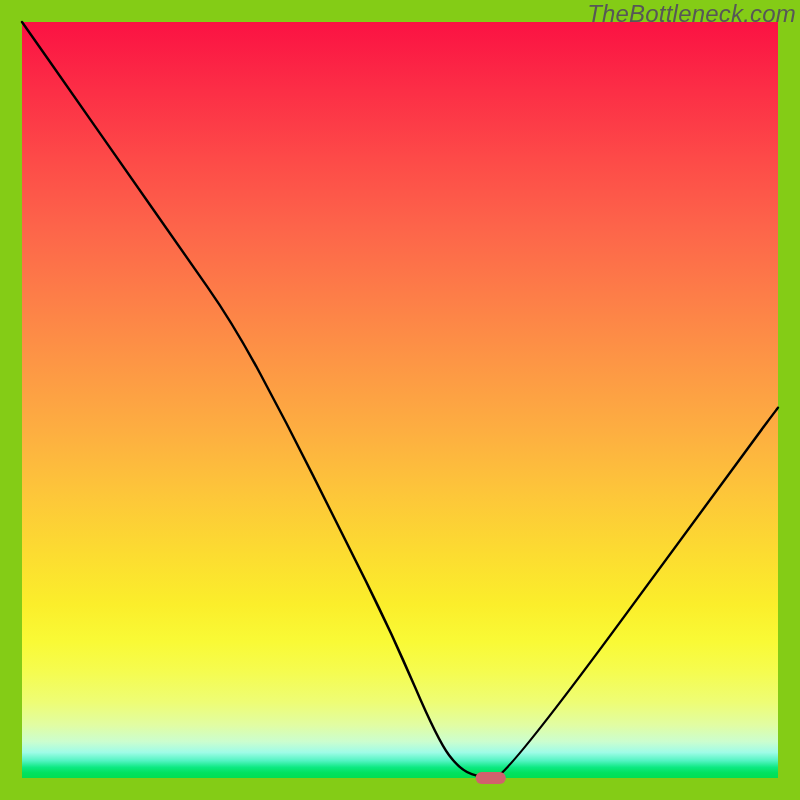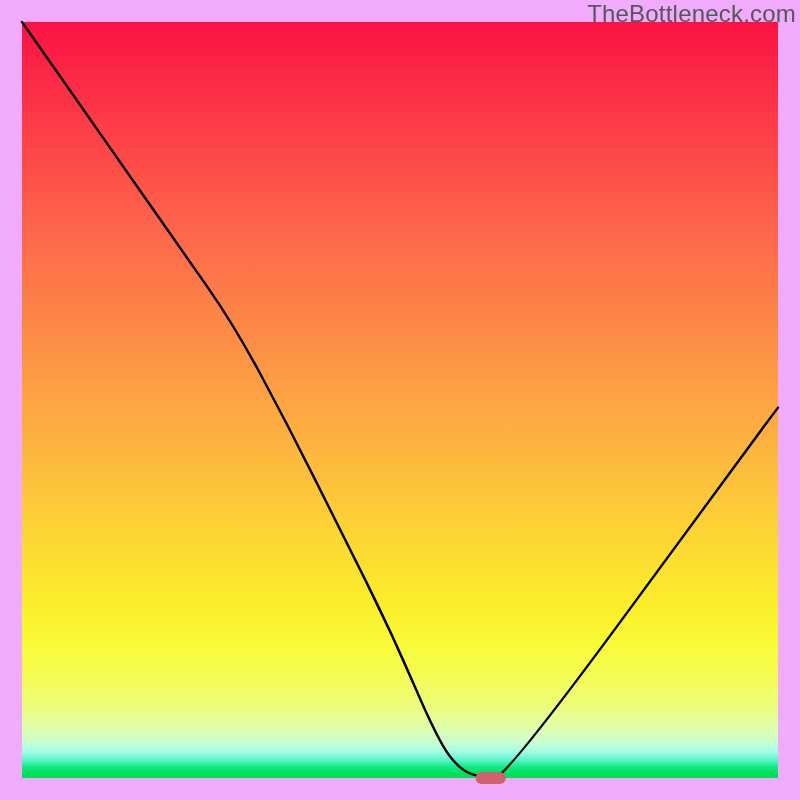--- a/index.html
+++ b/index.html
@@ -8,21 +8,22 @@
     width: 800px;
     height: 800px;
     background: #000;
     overflow: hidden;
     font-family: Arial, Helvetica, sans-serif;
   }
   .frame {
     position: relative;
     width: 800px;
     height: 800px;
-    background: #f0abfc;
+    background: #84cc16;
+    font-style: italic;
   }
   .plot-area {
     position: absolute;
     left: 22px;
     top: 22px;
     width: 756px;
     height: 756px;
     
     background: linear-gradient(
       to bottom,

